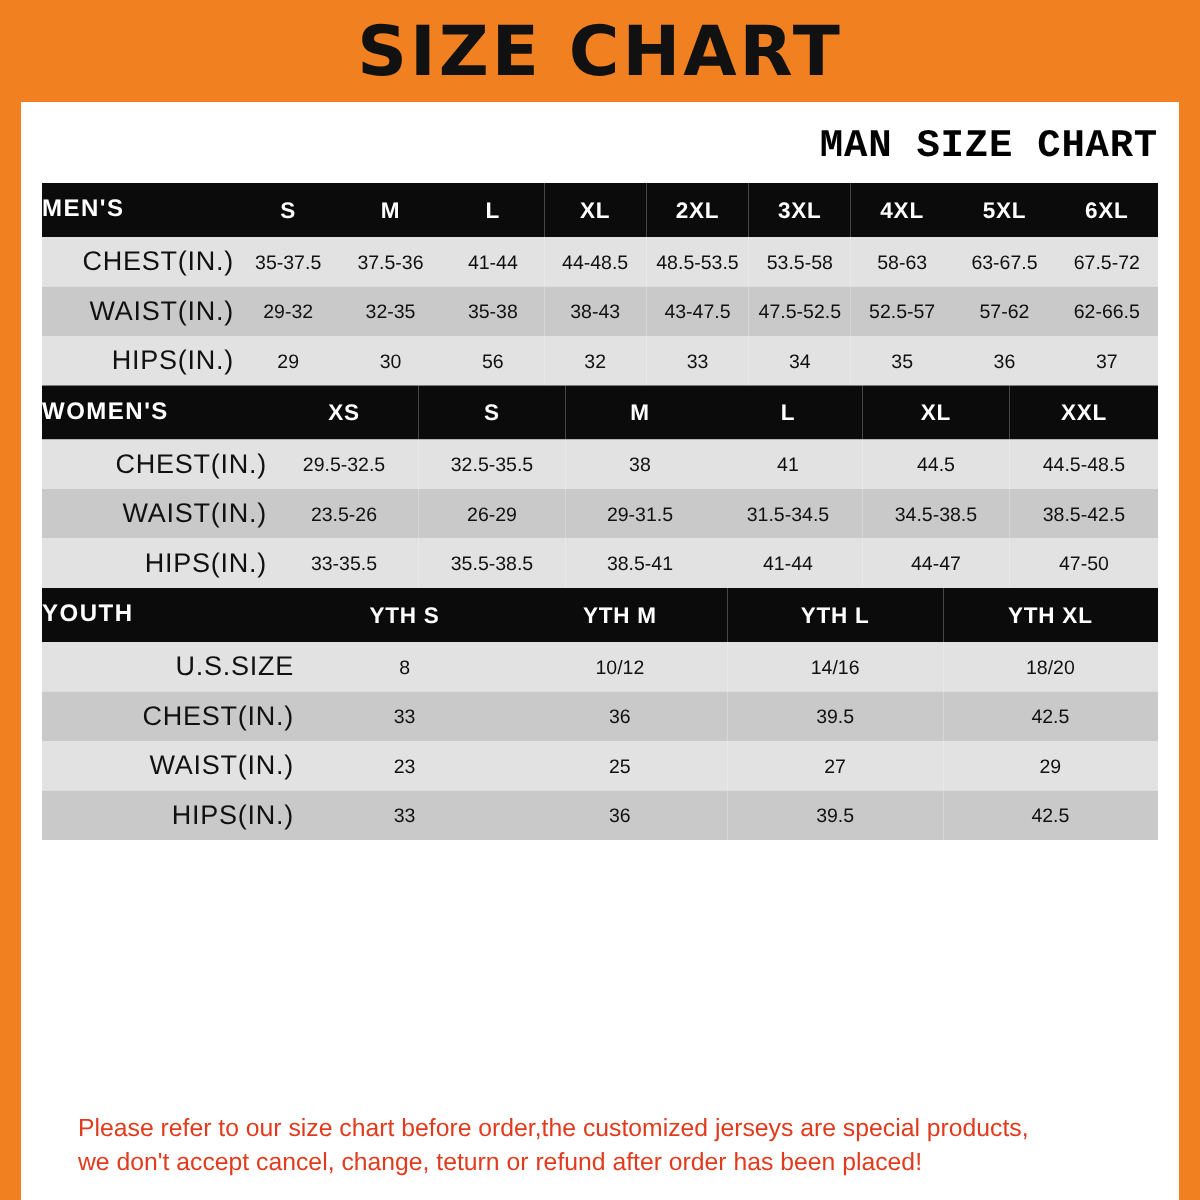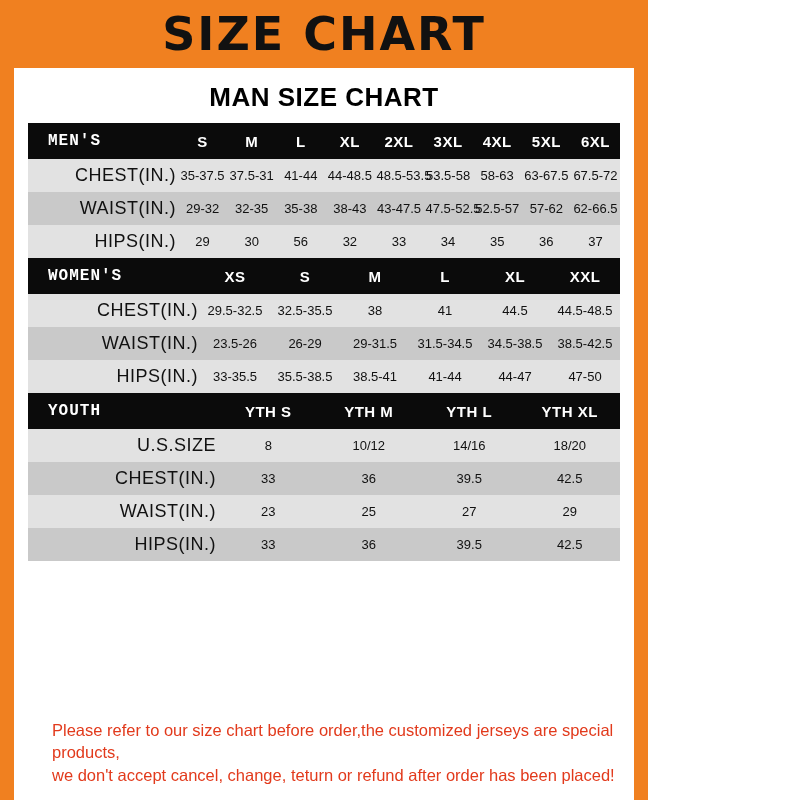--- a/index.html
+++ b/index.html
@@ -9,21 +9,21 @@
   body {
     width: 800px;
     height: 800px;
     background: #ffffff;
     font-family: "Liberation Sans", sans-serif;
     color: #000000;
     overflow: hidden;
   }
   .page {
     position: relative;
-    width: 648px;
+    width: 800px;
     height: 800px;
     background: #ffffff;
     box-sizing: border-box;
     border-left: 14px solid #f08020;
     border-right: 14px solid #f08020;
     display: flex;
     flex-direction: column;
   }
   .banner {
     background: #f08020;
@@ -42,22 +42,22 @@
     line-height: 1;
   }
   .content {
     flex: 1 1 auto;
     padding: 0 14px;
     box-sizing: border-box;
     display: flex;
     flex-direction: column;
   }
   .section-title {
-    text-align: center;
-    font-family: Liberation Sans, sans-serif;
+    text-align: right;
+    font-family: Liberation Mono, monospace;
     font-weight: bold;
     font-size: 26px;
     letter-spacing: 0.5px;
     margin: 14px 0 10px 0;
     color: #000;
   }
   table.sizetable {
     width: 100%;
     border-collapse: collapse;
     table-layout: fixed;
@@ -74,22 +74,22 @@
   table.sizetable thead th {
     background: #0b0b0b;
     color: #ffffff;
     font-size: 15px;
     font-weight: bold;
     padding: 9px 2px;
     letter-spacing: 0.5px;
   }
   table.sizetable thead th.rowlabel {
     text-align: left;
-    padding-left: 20px;
-    font-family: Liberation Mono, monospace;
+    padding-left: 0;
+    font-family: Liberation Sans, sans-serif;
     font-size: 16px;
     letter-spacing: 1px;
   }
   table.sizetable tbody tr.light td {
     background: #e2e2e2;
   }
   table.sizetable tbody tr.dark td {
     background: #c9c9c9;
   }
   table.sizetable tbody td.rowlabel {
@@ -139,21 +139,21 @@
             <th>3XL</th>
             <th>4XL</th>
             <th>5XL</th>
             <th>6XL</th>
           </tr>
         </thead>
         <tbody>
           <tr class="light">
             <td class="rowlabel men-col-1">CHEST(IN.)</td>
             <td>35-37.5</td>
-            <td>37.5-31</td>
+            <td>37.5-36</td>
             <td>41-44</td>
             <td>44-48.5</td>
             <td>48.5-53.5</td>
             <td>53.5-58</td>
             <td>58-63</td>
             <td>63-67.5</td>
             <td>67.5-72</td>
           </tr>
           <tr class="dark">
             <td class="rowlabel men-col-1">WAIST(IN.)</td>

